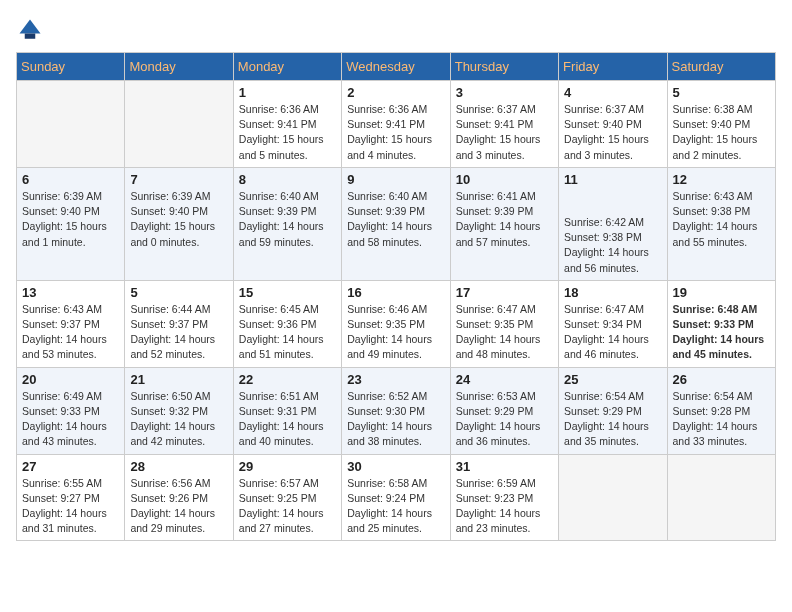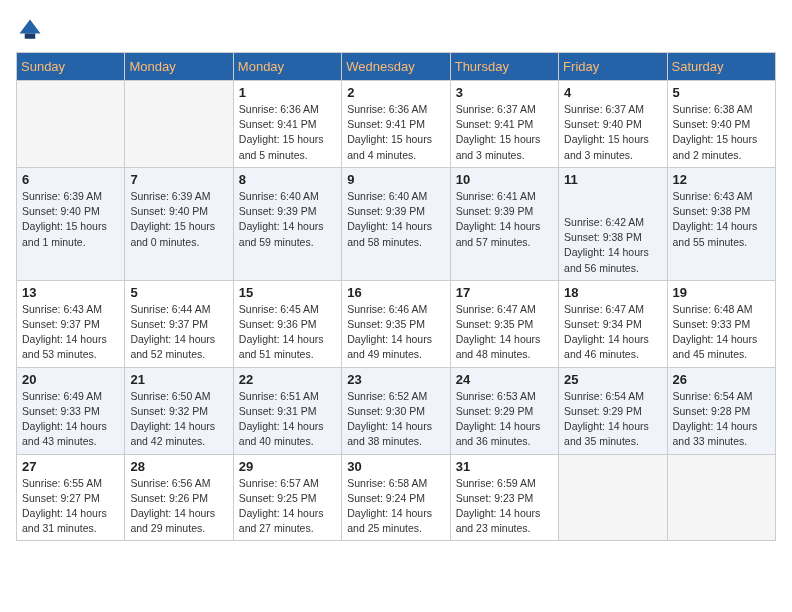--- a/index.html
+++ b/index.html
@@ -233,21 +233,21 @@
 Daylight: 14 hours and 48 minutes.</div>
         </td>
         <td>
           <div class="day-num">18</div>
           <div class="day-info" style="white-space: pre-line;">Sunrise: 6:47 AM
 Sunset: 9:34 PM
 Daylight: 14 hours and 46 minutes.</div>
         </td>
         <td>
           <div class="day-num">19</div>
-          <div class="day-info" style="white-space: pre-line;">Sunrise: 6:48 AM
+          <div class="day-info" style="white-space: pre-line; font-weight: bold;">Sunrise: 6:48 AM
 Sunset: 9:33 PM
 Daylight: 14 hours and 45 minutes.</div>
         </td>
       </tr>
       <tr class="row-even">
         <td>
           <div class="day-num">20</div>
           <div class="day-info" style="white-space: pre-line;">Sunrise: 6:49 AM
 Sunset: 9:33 PM
 Daylight: 14 hours and 43 minutes.</div>

